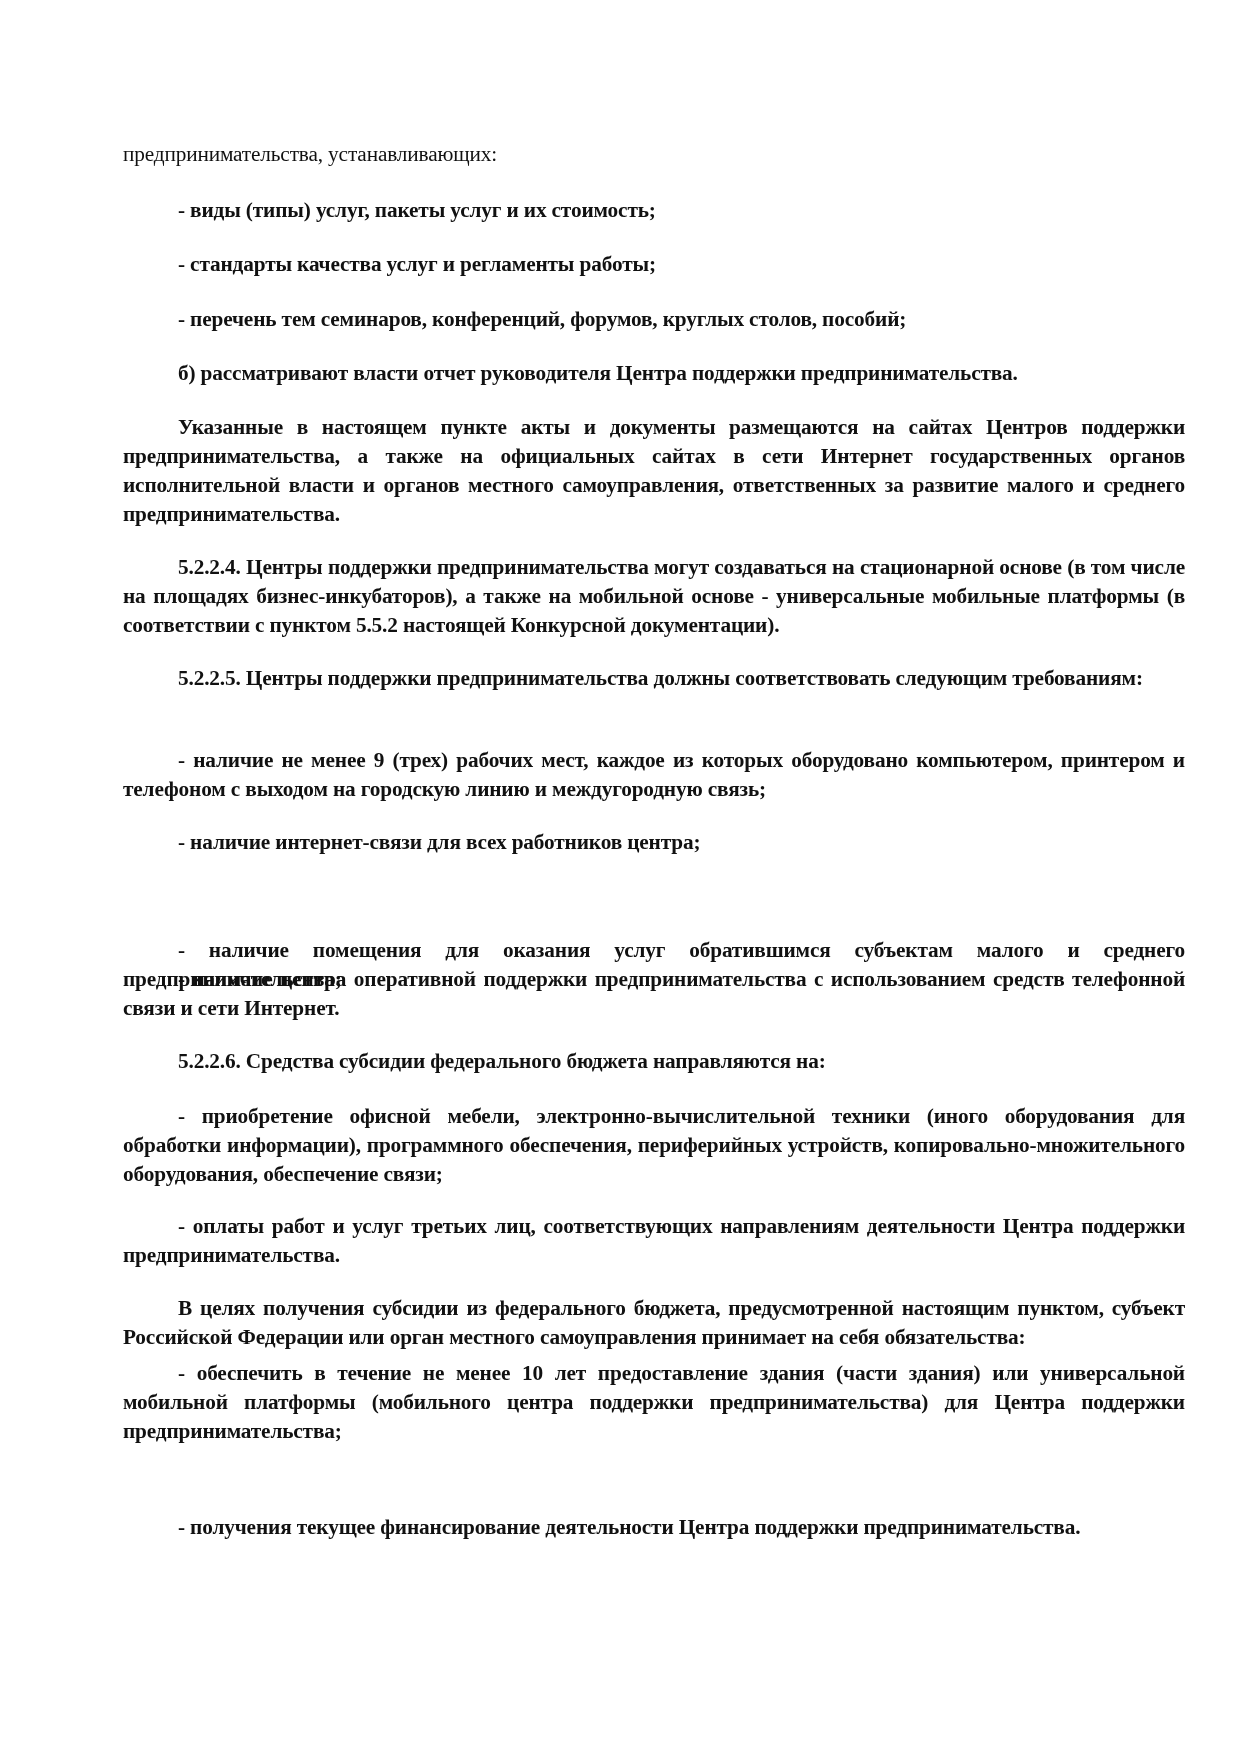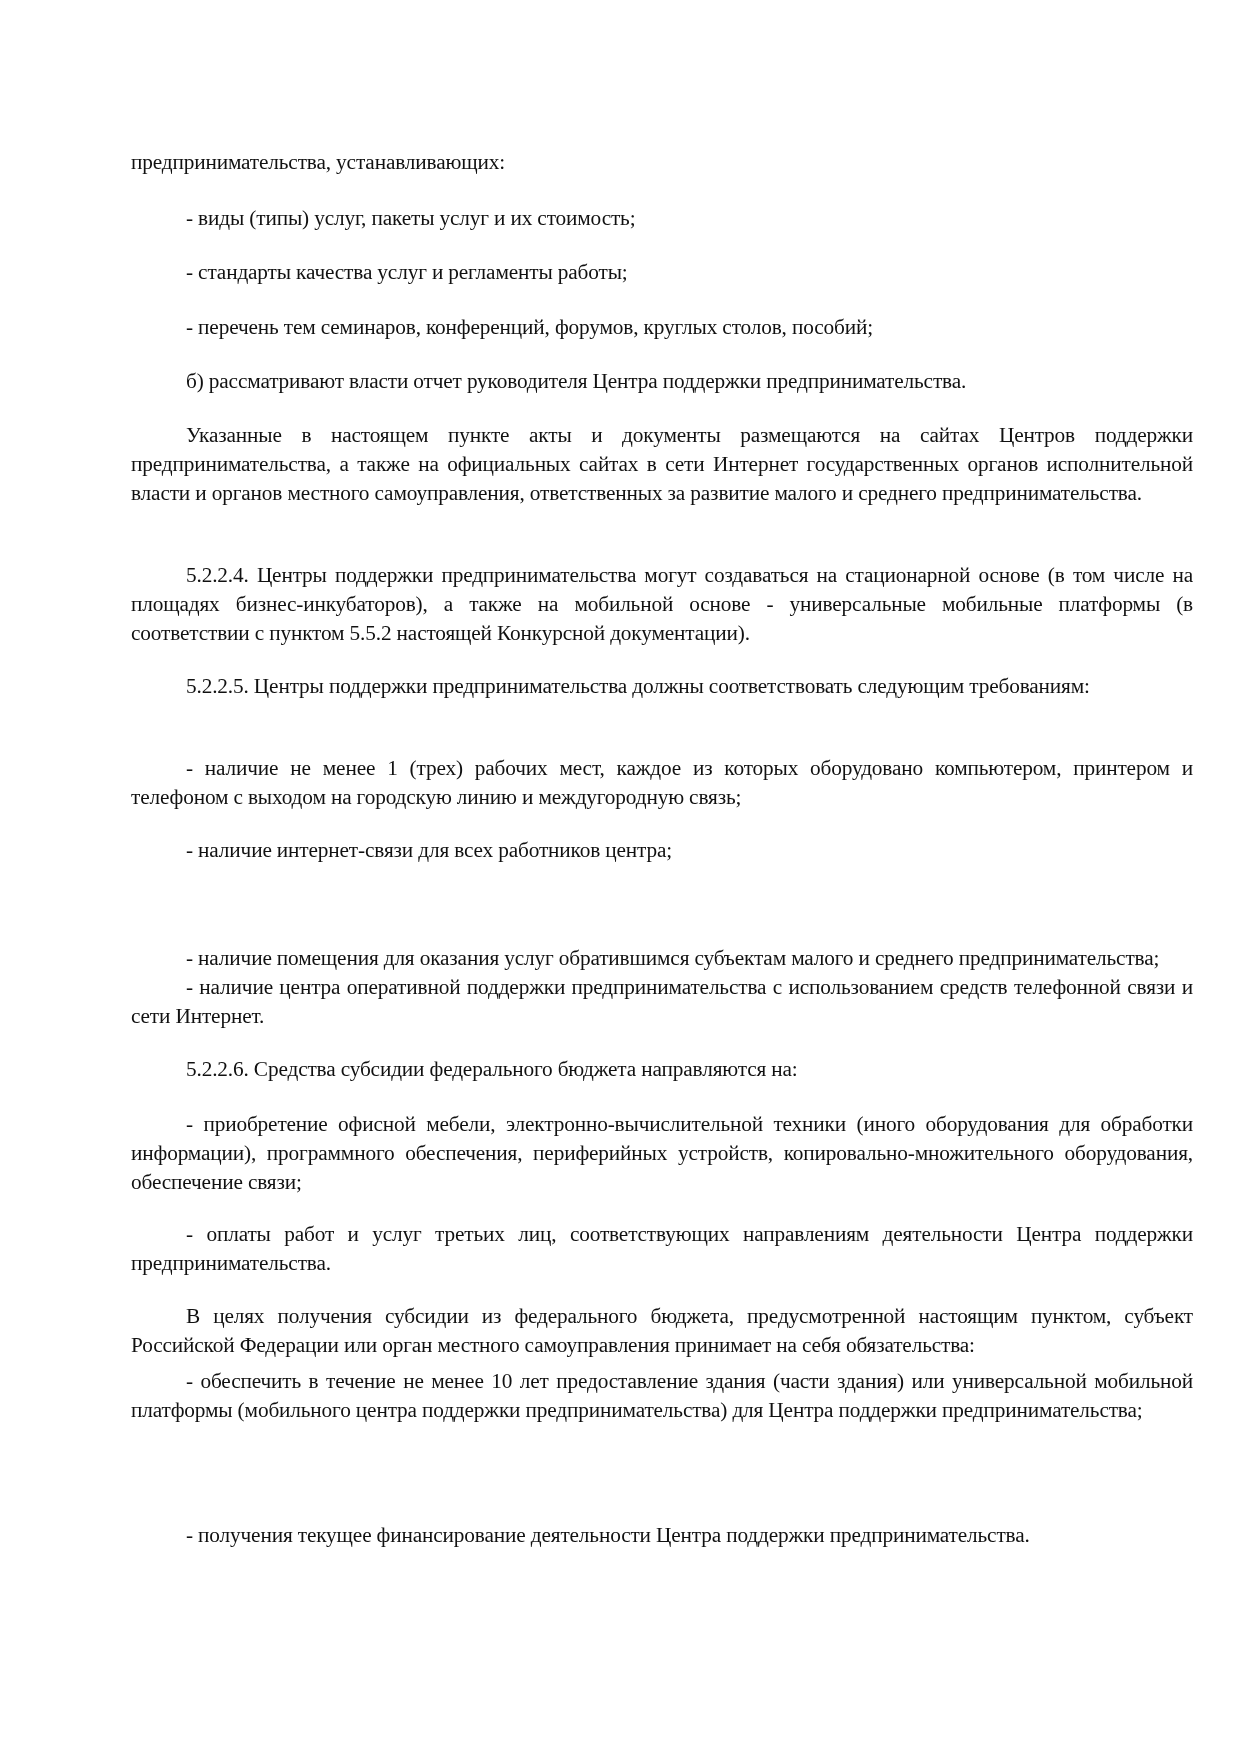--- a/index.html
+++ b/index.html
@@ -23,39 +23,40 @@
     }
     .para {
       position: absolute;
       left: 0;
       width: 1062px;
       font-size: 21.3px;
       line-height: 29px;
       text-align: justify;
       text-align-last: left;
       letter-spacing: -0.15px;
-      margin: 12px;
+      margin: 4px;
     }
     .indent {
       text-indent: 55px;
+      font-weight: bold;
     }
   </style>
 </head>
 <body>
 
 <div class="page">
   <p class="para" style="top:136px">предпринимательства, устанавливающих:</p>
   <p class="para indent" style="top:192px">- виды (типы) услуг, пакеты услуг и их стоимость;</p>
   <p class="para indent" style="top:246px">- стандарты качества услуг и регламенты работы;</p>
   <p class="para indent" style="top:301px">- перечень тем семинаров, конференций, форумов, круглых столов, пособий;</p>
   <p class="para indent" style="top:355px">б) рассматривают власти отчет руководителя Центра поддержки предпринимательства.</p>
   <p class="para indent" style="top:409px">Указанные в настоящем пункте акты и документы размещаются на сайтах Центров поддержки предпринимательства, а также на официальных сайтах в сети Интернет государственных органов исполнительной власти и органов местного самоуправления, ответственных за развитие малого и среднего предпринимательства.</p>
   <p class="para indent" style="top:549px">5.2.2.4. Центры поддержки предпринимательства могут создаваться на стационарной основе (в том числе на площадях бизнес-инкубаторов), а также на мобильной основе - универсальные мобильные платформы (в соответствии с пунктом 5.5.2 настоящей Конкурсной документации).</p>
   <p class="para indent" style="top:660px">5.2.2.5. Центры поддержки предпринимательства должны соответствовать следующим требованиям:</p>
-  <p class="para indent" style="top:742px">- наличие не менее 1 (трех) рабочих мест, каждое из которых оборудовано компьютером, принтером и телефоном с выходом на городскую линию и междугородную связь;</p>
+  <p class="para indent" style="top:742px">- наличие не менее 9 (трех) рабочих мест, каждое из которых оборудовано компьютером, принтером и телефоном с выходом на городскую линию и междугородную связь;</p>
   <p class="para indent" style="top:824px">- наличие интернет-связи для всех работников центра;</p>
   <p class="para indent" style="top:932px">- наличие помещения для оказания услуг обратившимся субъектам малого и среднего предпринимательства;</p>
   <p class="para indent" style="top:961px">- наличие центра оперативной поддержки предпринимательства с использованием средств телефонной связи и сети Интернет.</p>
   <p class="para indent" style="top:1043px">5.2.2.6. Средства субсидии федерального бюджета направляются на:</p>
   <p class="para indent" style="top:1098px">- приобретение офисной мебели, электронно-вычислительной техники (иного оборудования для обработки информации), программного обеспечения, периферийных устройств, копировально-множительного оборудования, обеспечение связи;</p>
   <p class="para indent" style="top:1208px">- оплаты работ и услуг третьих лиц, соответствующих направлениям деятельности Центра поддержки предпринимательства.</p>
   <p class="para indent" style="top:1290px">В целях получения субсидии из федерального бюджета, предусмотренной настоящим пунктом, субъект Российской Федерации или орган местного самоуправления принимает на себя обязательства:</p>
   <p class="para indent" style="top:1355px">- обеспечить в течение не менее 10 лет предоставление здания (части здания) или универсальной мобильной платформы (мобильного центра поддержки предпринимательства) для Центра поддержки предпринимательства;</p>
   <p class="para indent" style="top:1509px">- получения текущее финансирование деятельности Центра поддержки предпринимательства.</p>
 </div>

